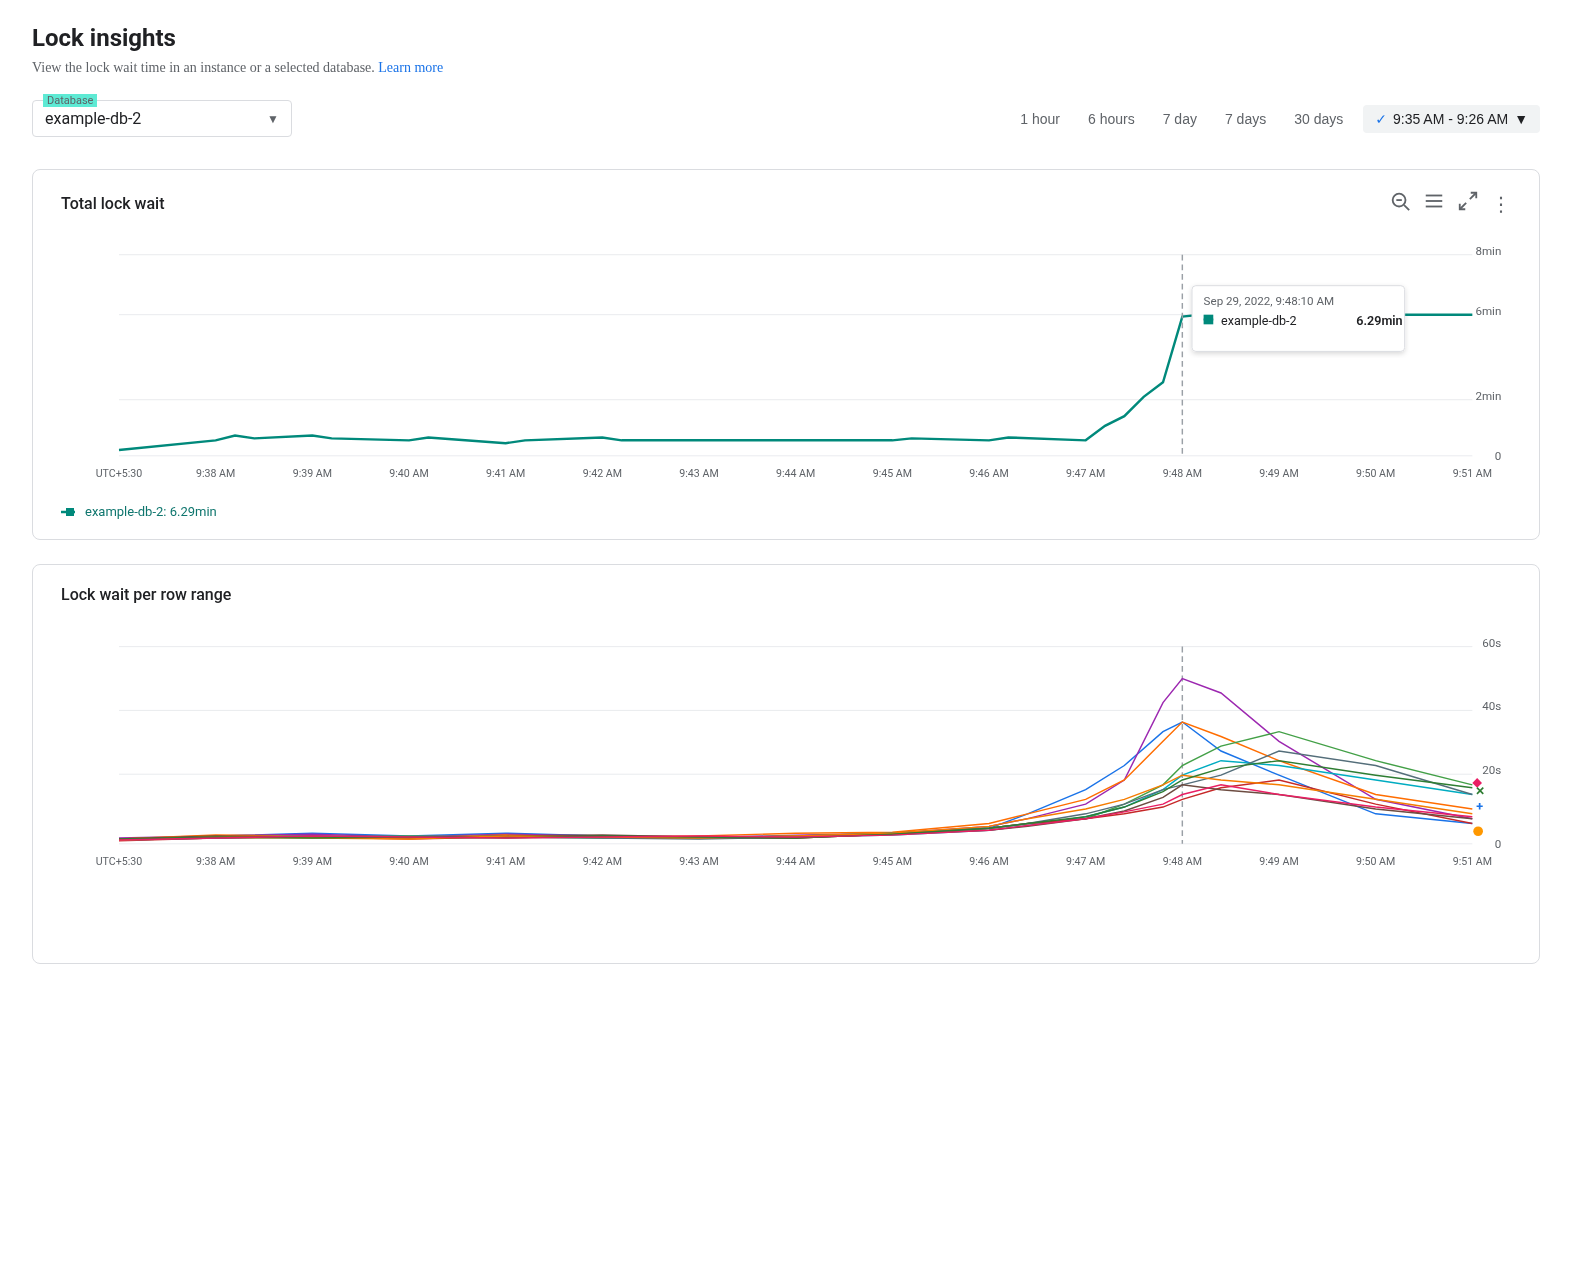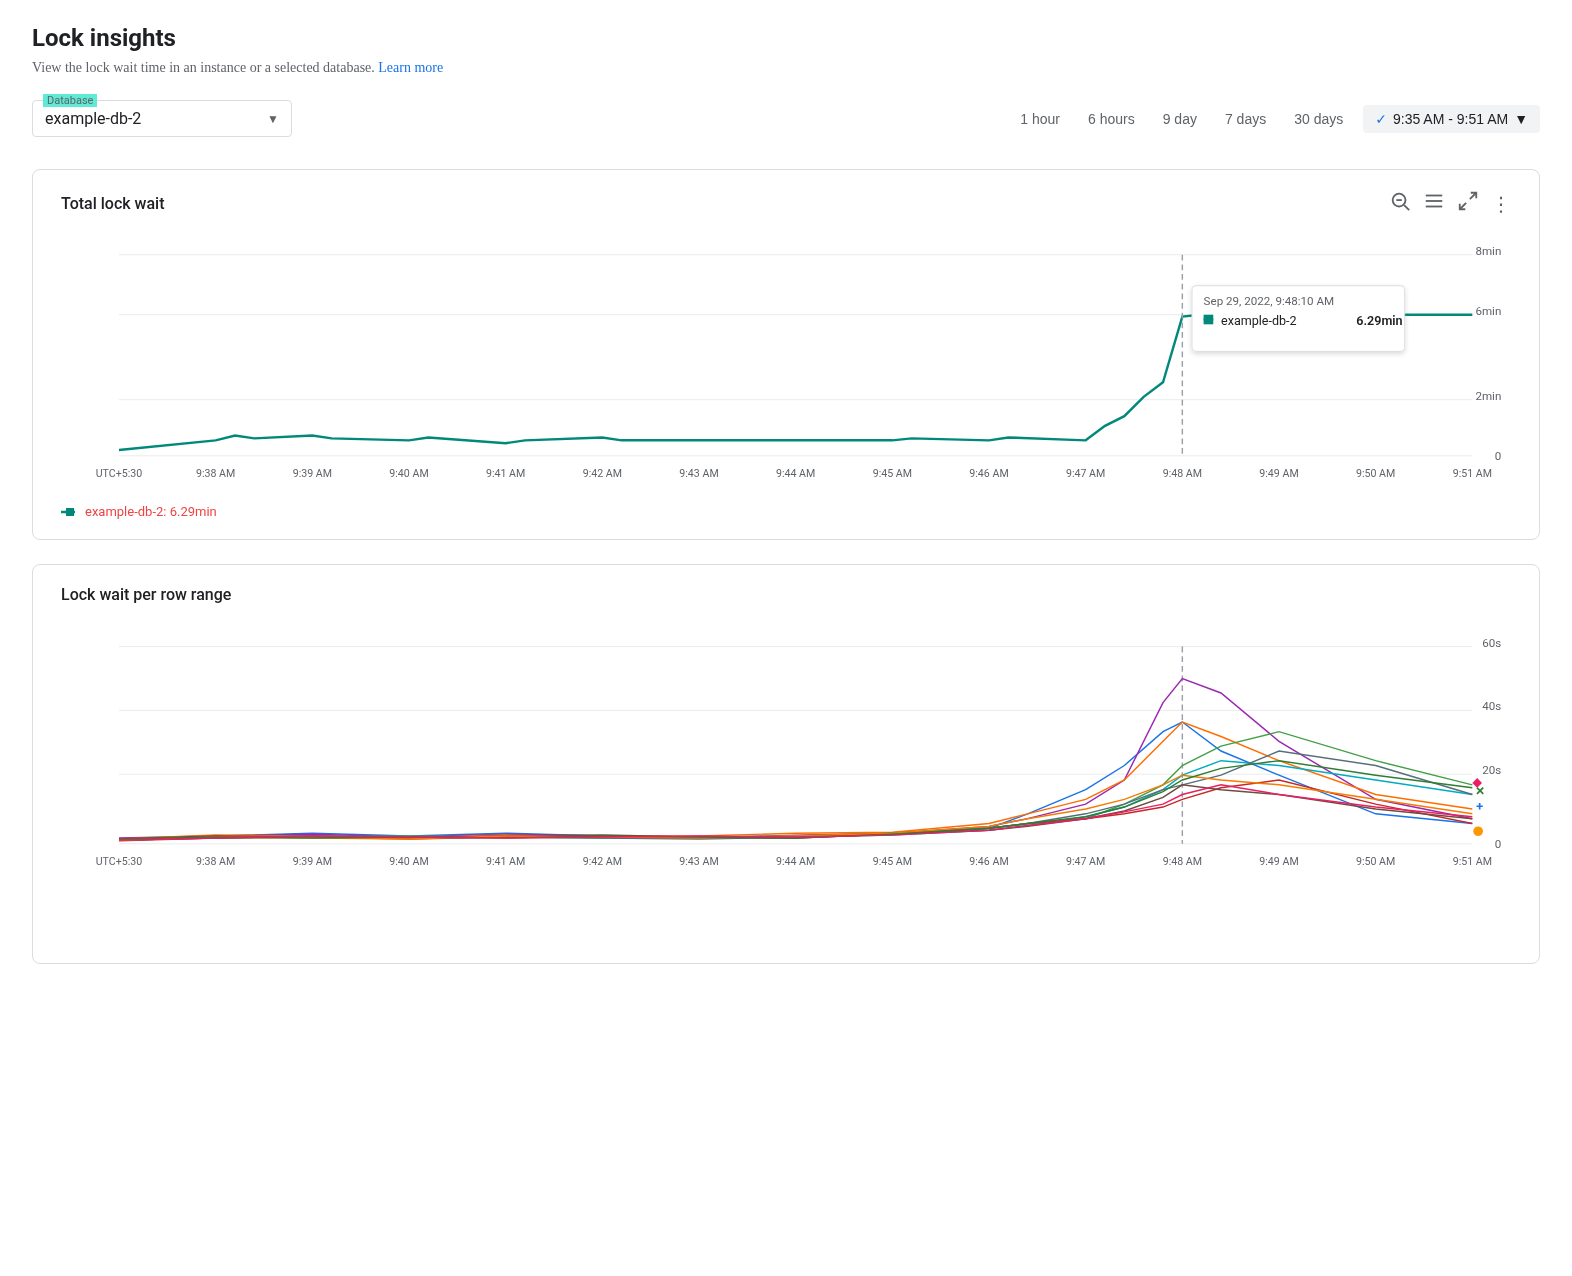--- a/index.html
+++ b/index.html
@@ -123,21 +123,21 @@
     .chart-area {
       position: relative;
       width: 100%;
     }
     .chart-legend {
       display: flex;
       align-items: center;
       gap: 8px;
       margin-top: 8px;
       font-size: 13px;
-      color: #ef4444;
+      color: #0f766e;
     }
   </style>
 </head>
 <body>
 
 <h1>Lock insights</h1>
 <p class="subtitle">
   <span>View the lock wait time in an instance or a selected database.</span>
   <a href="#">Learn more</a>
 </p>
@@ -147,26 +147,26 @@
     <span class="db-select-label">Database</span>
     <div class="db-select-value">
       <span>example-db-2</span>
       <span class="arrow">▼</span>
     </div>
   </div>
 
   <div class="time-controls">
     <button class="time-btn">1 hour</button>
     <button class="time-btn">6 hours</button>
-    <button class="time-btn">9 day</button>
+    <button class="time-btn">7 day</button>
     <button class="time-btn">7 days</button>
     <button class="time-btn">30 days</button>
     <button class="time-range-btn">
       <span class="check-icon">✓</span>
-      <span>9:35 AM - 9:51 AM</span>
+      <span>9:35 AM - 9:26 AM</span>
       <span>▼</span>
     </button>
   </div>
 </div>
 
 <div class="chart-card">
   <div class="chart-header">
     <span class="chart-title">Total lock wait</span>
     <div class="chart-actions">
       <span class="chart-action-icon" title="Zoom">

